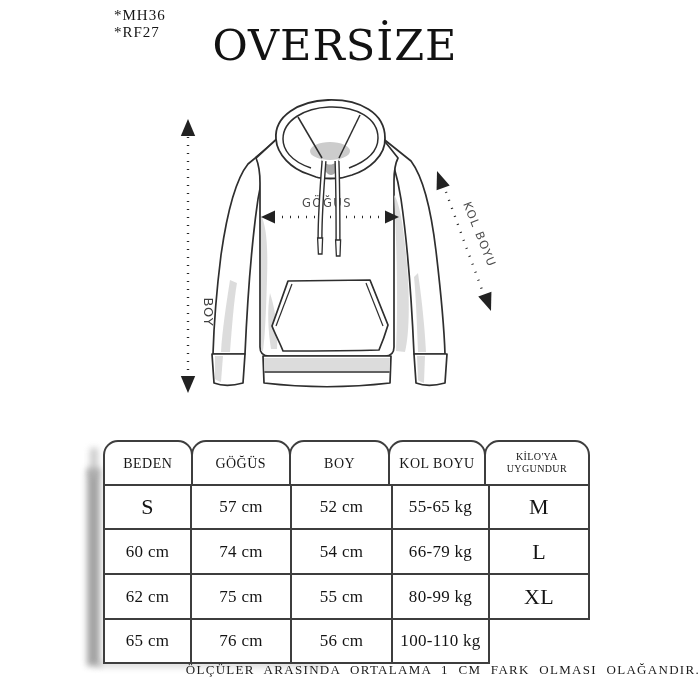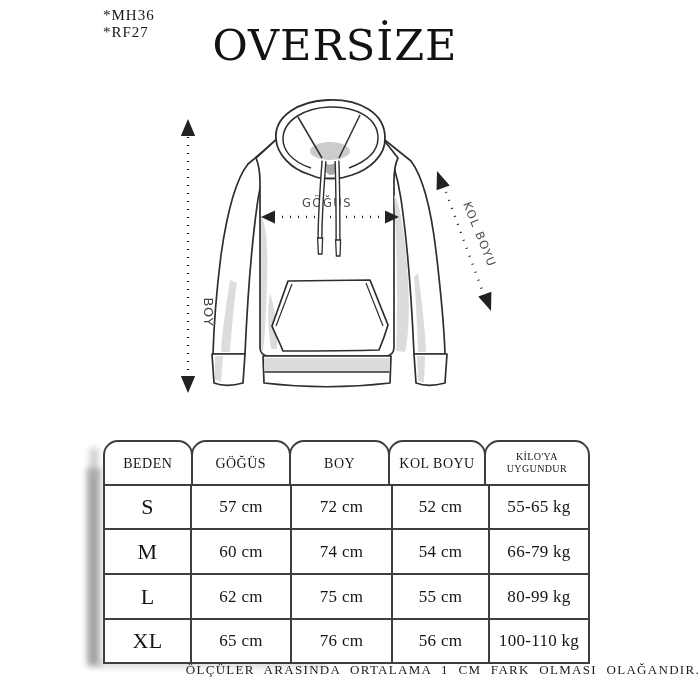--- a/index.html
+++ b/index.html
@@ -1,21 +1,21 @@
 <!DOCTYPE html>
 <html><head>
 <meta charset="utf-8">
 <style>
   html,body{margin:0;padding:0;}
   body{width:700px;height:700px;background:#ffffff;position:relative;overflow:hidden;
        font-family:"Liberation Serif",serif;color:#1c1c1c;}
   .stage{position:absolute;inset:0;width:700px;height:700px;}
 
   
-  .codes{position:absolute;left:103px;top:7px;font-size:15px;letter-spacing:1px;
+  .codes{position:absolute;left:114px;top:7px;font-size:15px;letter-spacing:1px;
          line-height:17px;color:#151515;}
 
   
   .title{position:absolute;left:335px;top:20px;transform:translateX(-50%);
          font-family:"DejaVu Serif","Liberation Serif",serif;font-size:43px;
          letter-spacing:1px;color:#121212;white-space:nowrap;}
 
   
   .hoodie-wrap{position:absolute;left:170px;top:95px;width:360px;height:310px;}
 
@@ -152,21 +152,20 @@
         <span class="hlabel">KOL BOYU</span>
       </div>
       <div class="hcell h4">
         <span class="hlabel">KİLO'YA</span>
         <span class="hlabel">UYGUNDUR</span>
       </div>
     </div>
     <div class="tbody">
       <div class="cell size">S</div>
       <div class="cell">57 cm</div>
-      <div class="cell">72 cm</div>
       <div class="cell">52 cm</div>
       <div class="cell">55-65 kg</div>
 
       <div class="cell size">M</div>
       <div class="cell">60 cm</div>
       <div class="cell">74 cm</div>
       <div class="cell">54 cm</div>
       <div class="cell">66-79 kg</div>
 
       <div class="cell size">L</div>

